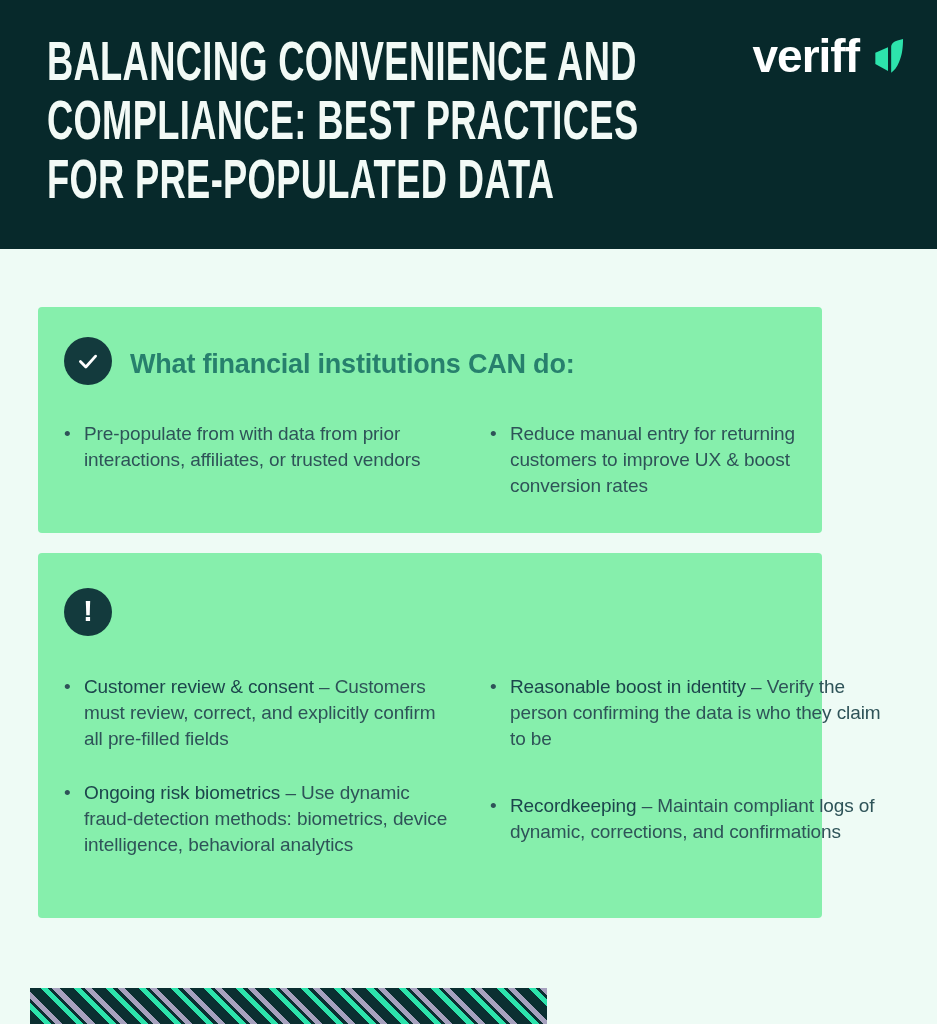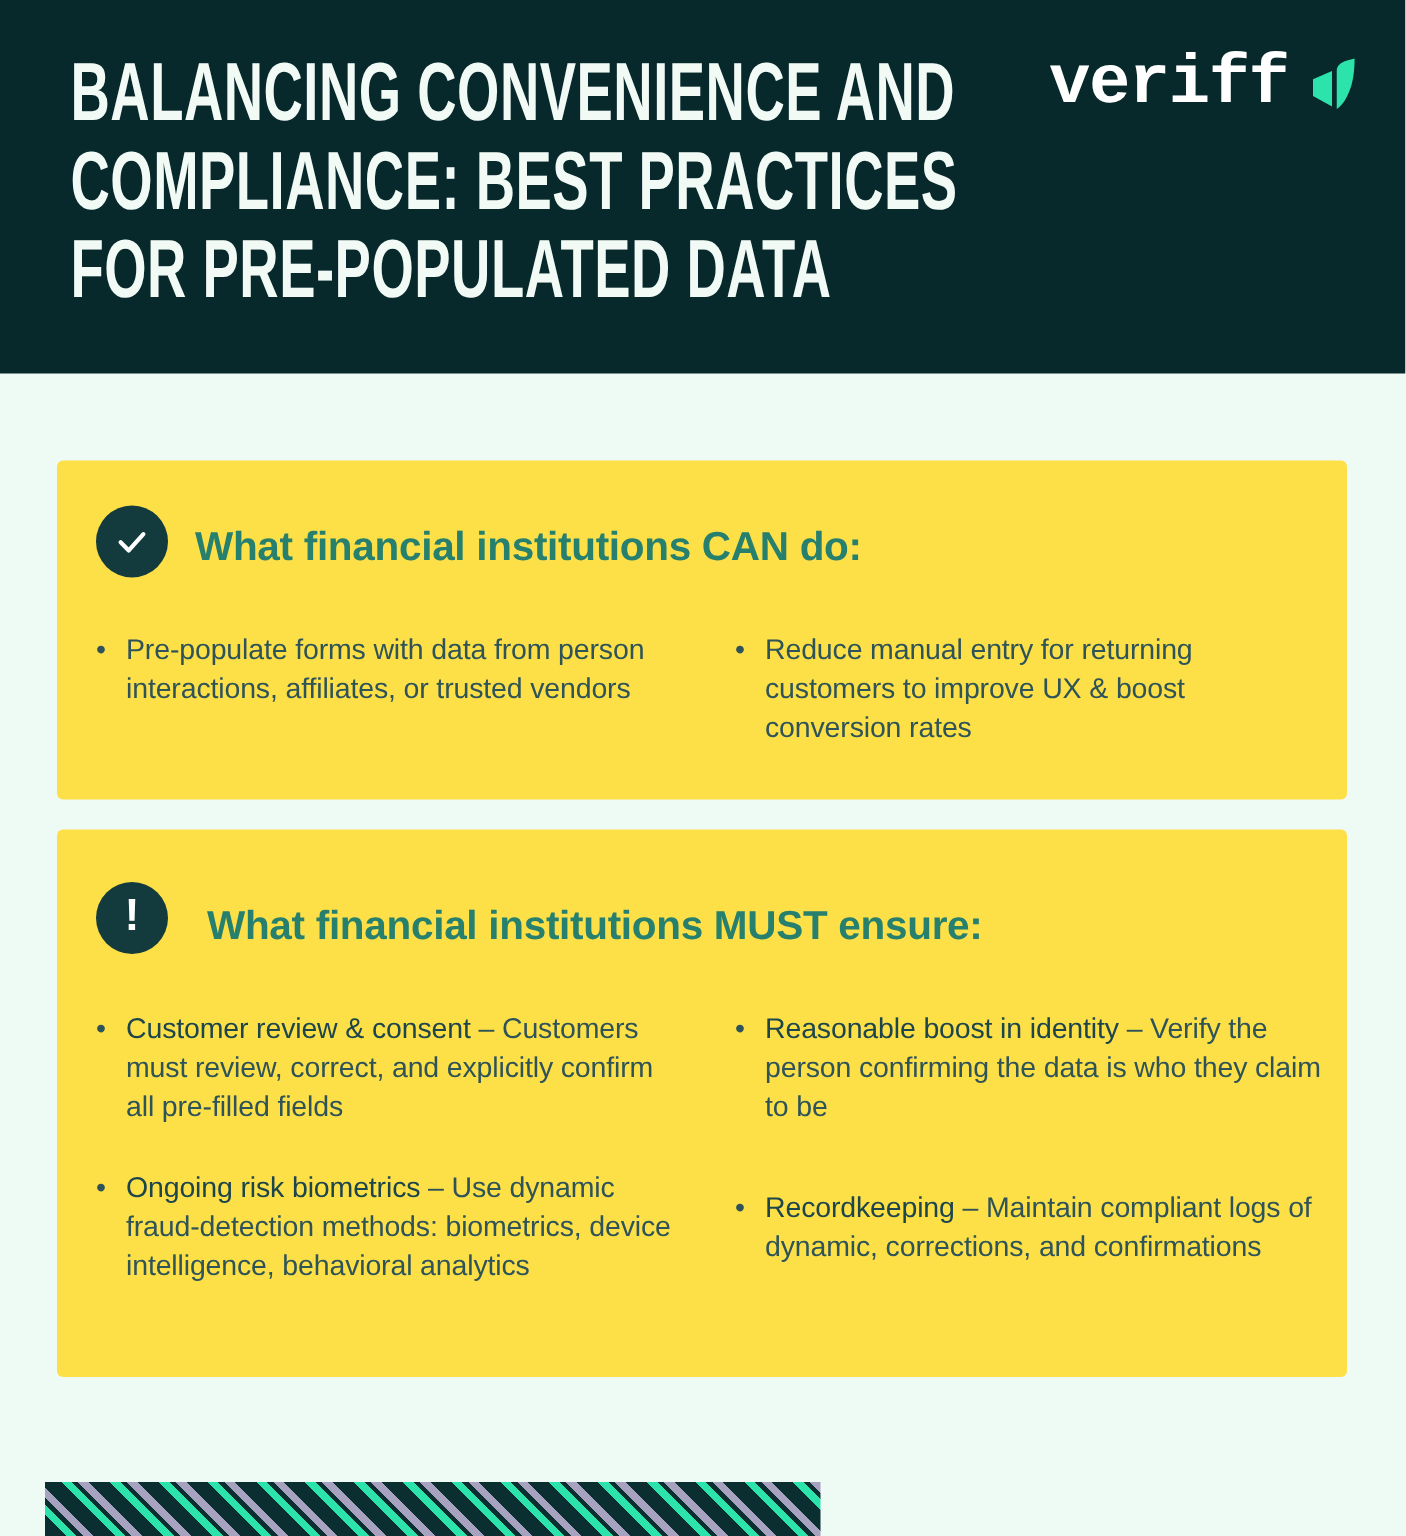--- a/index.html
+++ b/index.html
@@ -26,35 +26,35 @@
     line-height:59px;
   }
   .title-line {
     transform:scaleX(0.66);
     transform-origin:left center;
     white-space:nowrap;
     letter-spacing:0.5px;
   }
   .logo {
     position:absolute; top:33px; right:30px;
-    display:flex; align-items:center; gap:10px;font-family:Liberation Mono, monospace;
+    display:flex; align-items:center; gap:10px;
   }
   .logo-text {
     color:#ffffff;
     font-size:46px;
     font-weight:bold;
     line-height:46px;
     letter-spacing:-1px;
   }
   .logo-mark { display:block; margin-top:0; }
 
   
   .card {
-    position:absolute; left:38px; width:860px;
-    background:#fde047;
+    position:absolute; left:38px; width:784px;
+    background:#86efac;
     border-radius:4px;
   }
   #card-can  { top:307px; height:226px; }
   #card-must { top:553px; height:365px; }
 
   .card-icon {
     position:absolute; left:26px;
     width:48px; height:48px;
     border-radius:50%;
     background:#133a3d;
@@ -125,36 +125,35 @@
   <div class="card-icon">
     <svg width="26" height="26" viewBox="0 0 24 24" aria-hidden="true">
       <path d="M5 12.5 L10 17.5 L19 7.5" stroke="#ffffff" stroke-width="2.6" fill="none" stroke-linecap="round" stroke-linejoin="round"></path>
     </svg>
   </div>
   <div class="card-heading">What financial institutions CAN do:</div>
 
   <div class="col col-left">
     <div class="bullet">
       <span class="dot">•</span>
-      <span class="bullet-text">Pre-populate forms with data from person interactions, affiliates, or trusted vendors</span>
+      <span class="bullet-text">Pre-populate from with data from prior interactions, affiliates, or trusted vendors</span>
     </div>
   </div>
   <div class="col col-right">
     <div class="bullet">
       <span class="dot">•</span>
       <span class="bullet-text">Reduce manual entry for returning customers to improve UX &amp; boost conversion rates</span>
     </div>
   </div>
 </div>
 
 <div class="card" id="card-must">
   <div class="card-icon">
     <span class="excl-glyph">!</span>
   </div>
-  <div class="card-heading">What financial institutions MUST ensure:</div>
 
   <div class="col col-left">
     <div class="bullet">
       <span class="dot">•</span>
       <span class="bullet-text"><span class="lead">Customer review &amp; consent</span><span> – Customers must review, correct, and explicitly confirm all pre-filled fields</span></span>
     </div>
     <div class="bullet">
       <span class="dot">•</span>
       <span class="bullet-text"><span class="lead">Ongoing risk biometrics</span><span> – Use dynamic fraud-detection methods: biometrics, device intelligence, behavioral analytics</span></span>
     </div>

